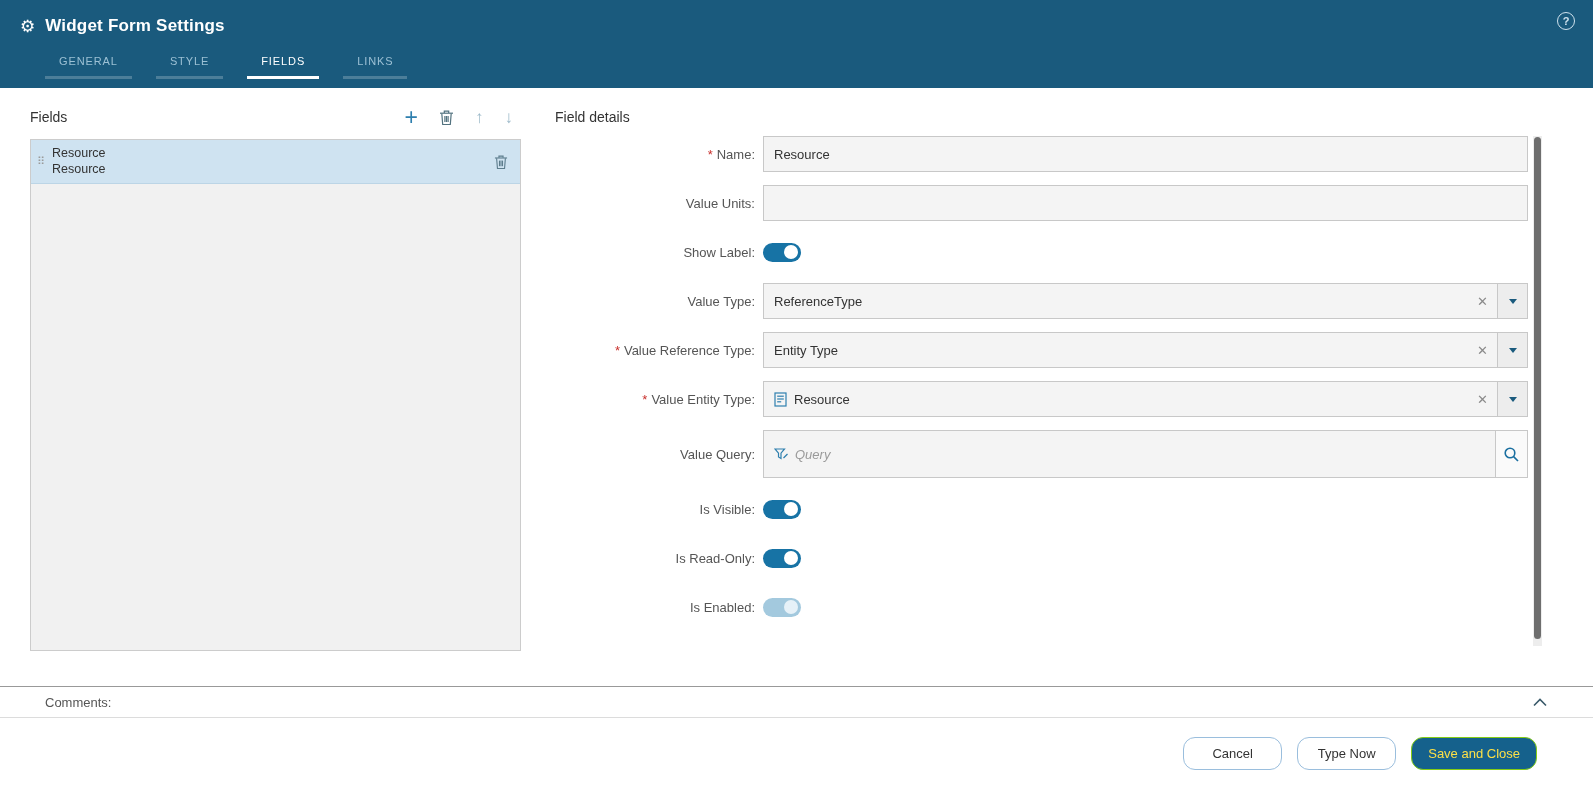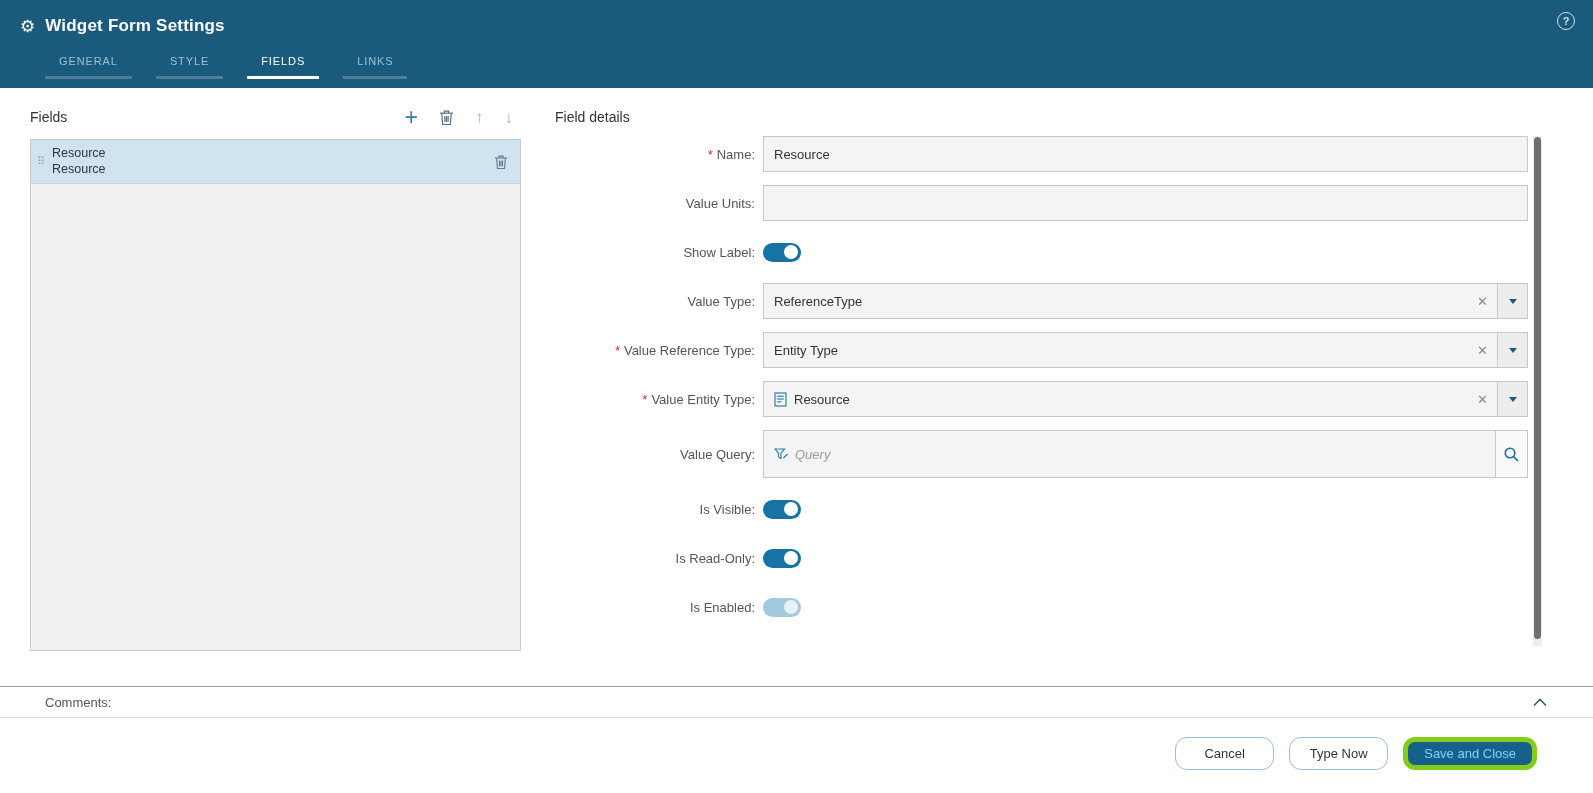--- a/index.html
+++ b/index.html
@@ -127,21 +127,21 @@
   .comments-label { font-size: 13px; color: #555; }
   .collapse-btn { margin-left: auto; background: none; border: none; cursor: pointer; display: flex; padding: 2px; }
 
   
   .footer { height: 71px; display: flex; align-items: center; justify-content: flex-end; gap: 15px; padding-right: 56px; background: #fff; }
   .btn {
     height: 33px; min-width: 99px; padding: 0 16px; border-radius: 12px;
     font-family: "Liberation Sans", sans-serif; font-size: 13px; cursor: pointer;
   }
   .btn-outline { background: #fff; border: 1px solid #9abedd; color: #333; }
-  .btn-primary { background: #15618c; border: 5px solid #84cc16; color: #7dd3fc; min-width: 118px; }
+  .btn-primary { background: #15618c; border: 1px solid #84cc16; color: #fde047; min-width: 118px; }
 </style>
 </head>
 <body>
 
 <div class="app">
 
   <div class="header">
     <div class="title-row">
       <span class="gear-glyph">⚙</span>
       <span class="dialog-title">Widget Form Settings</span>

